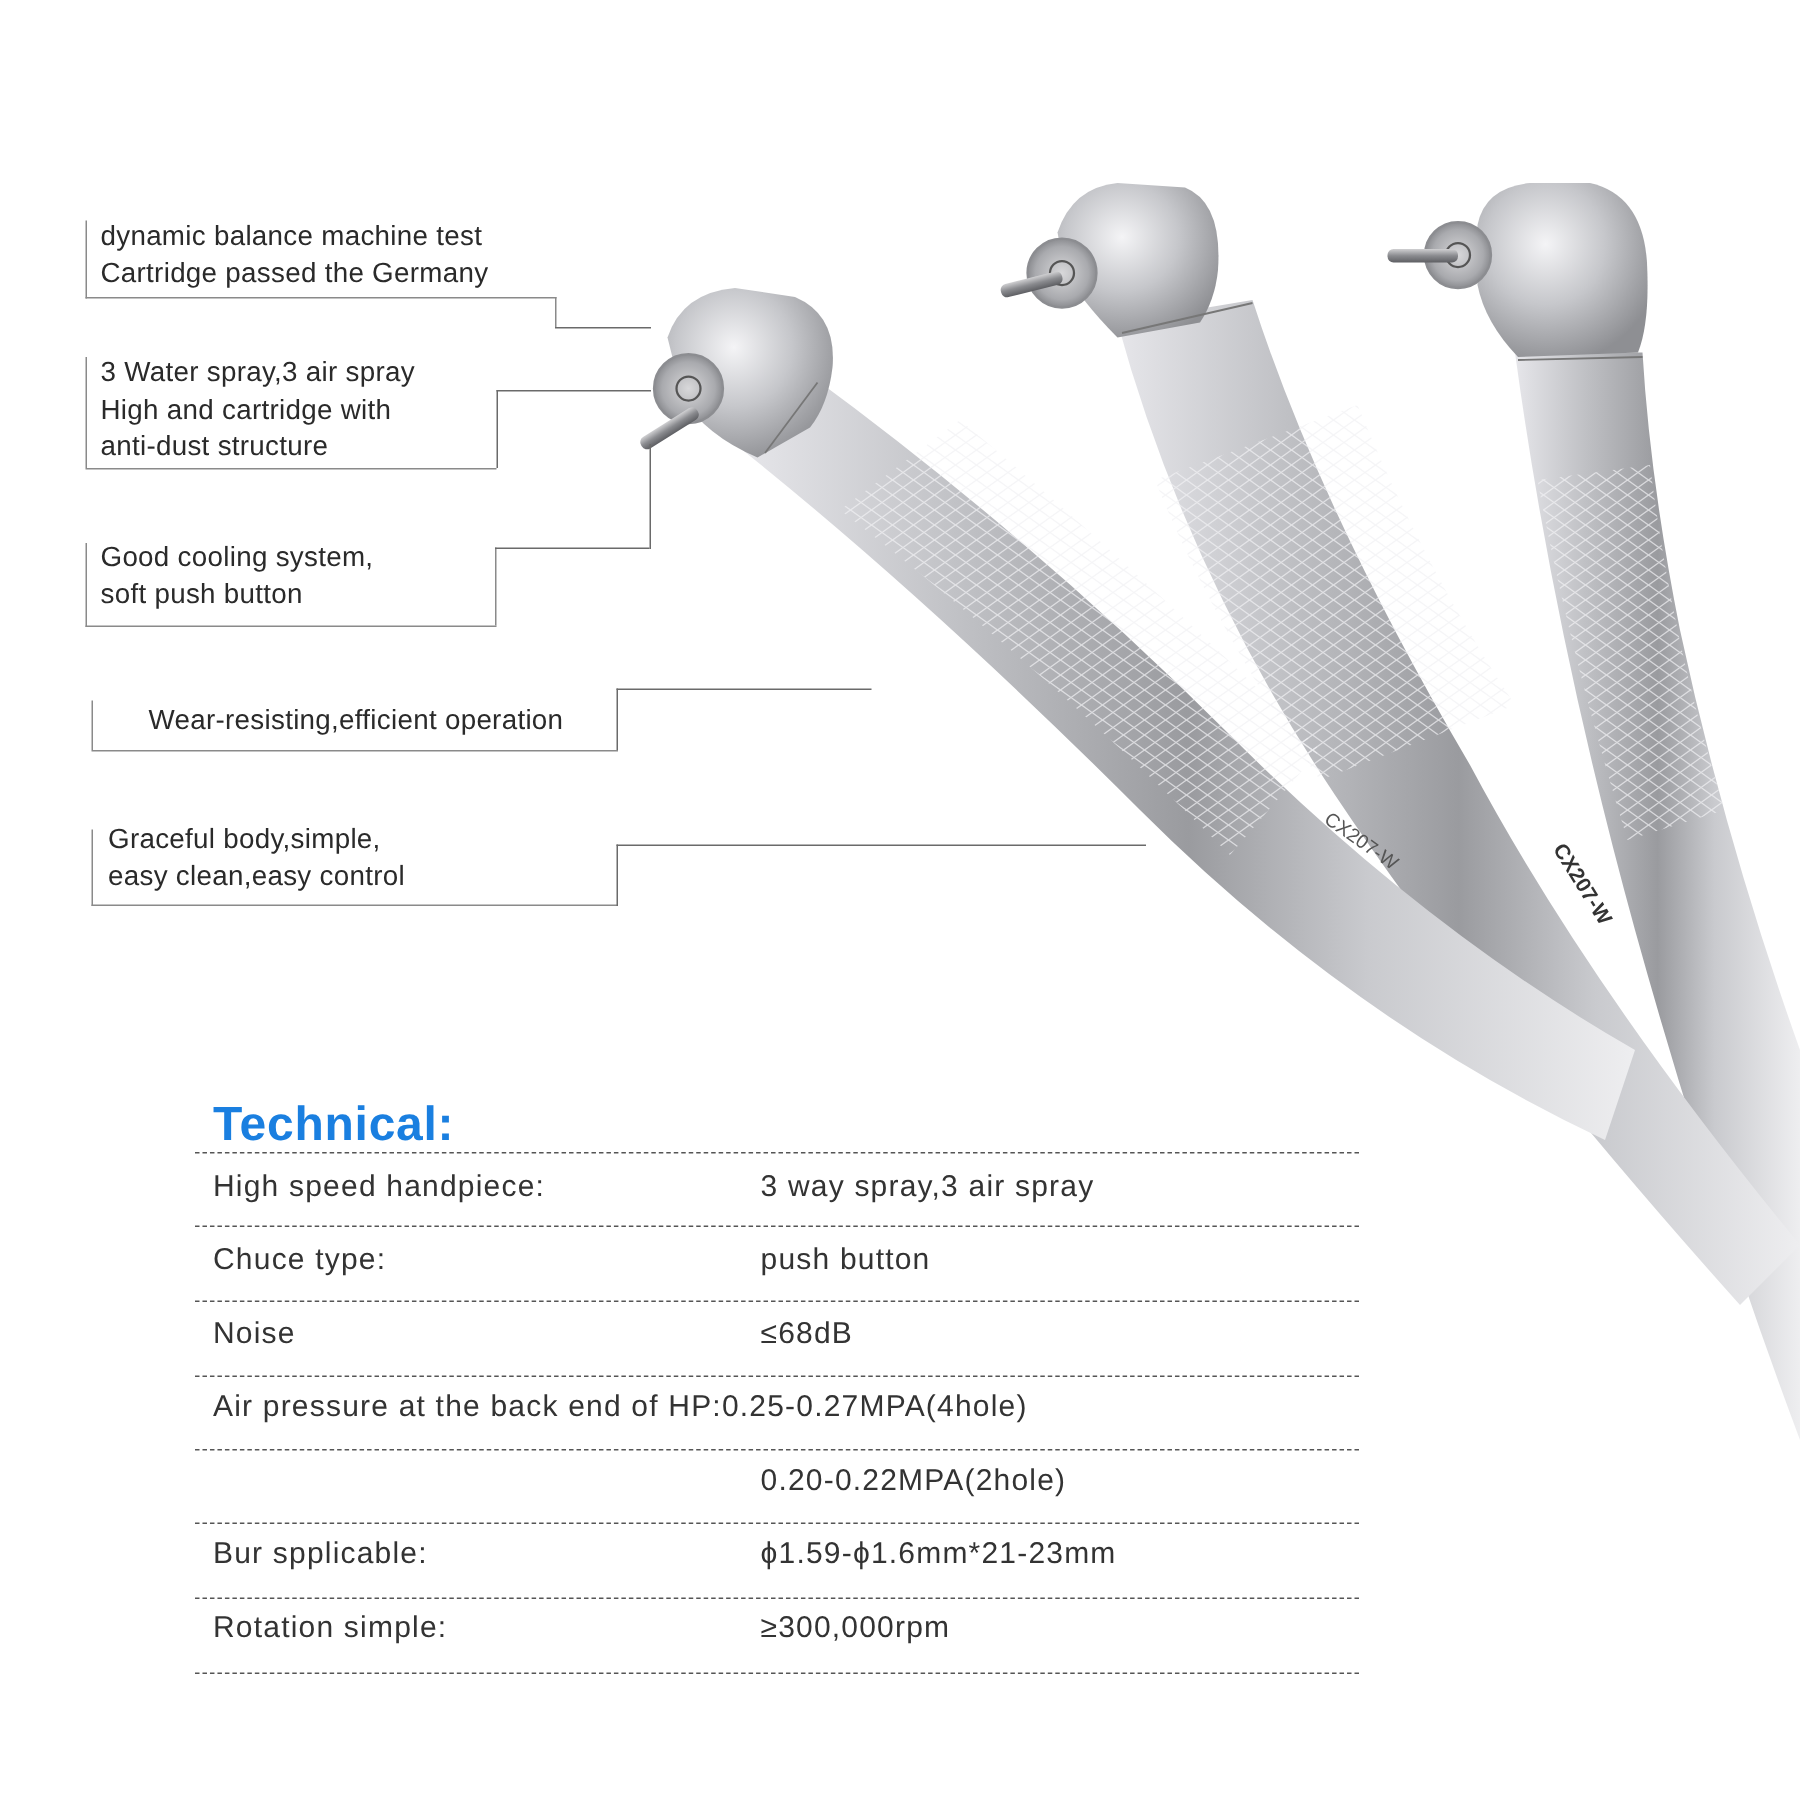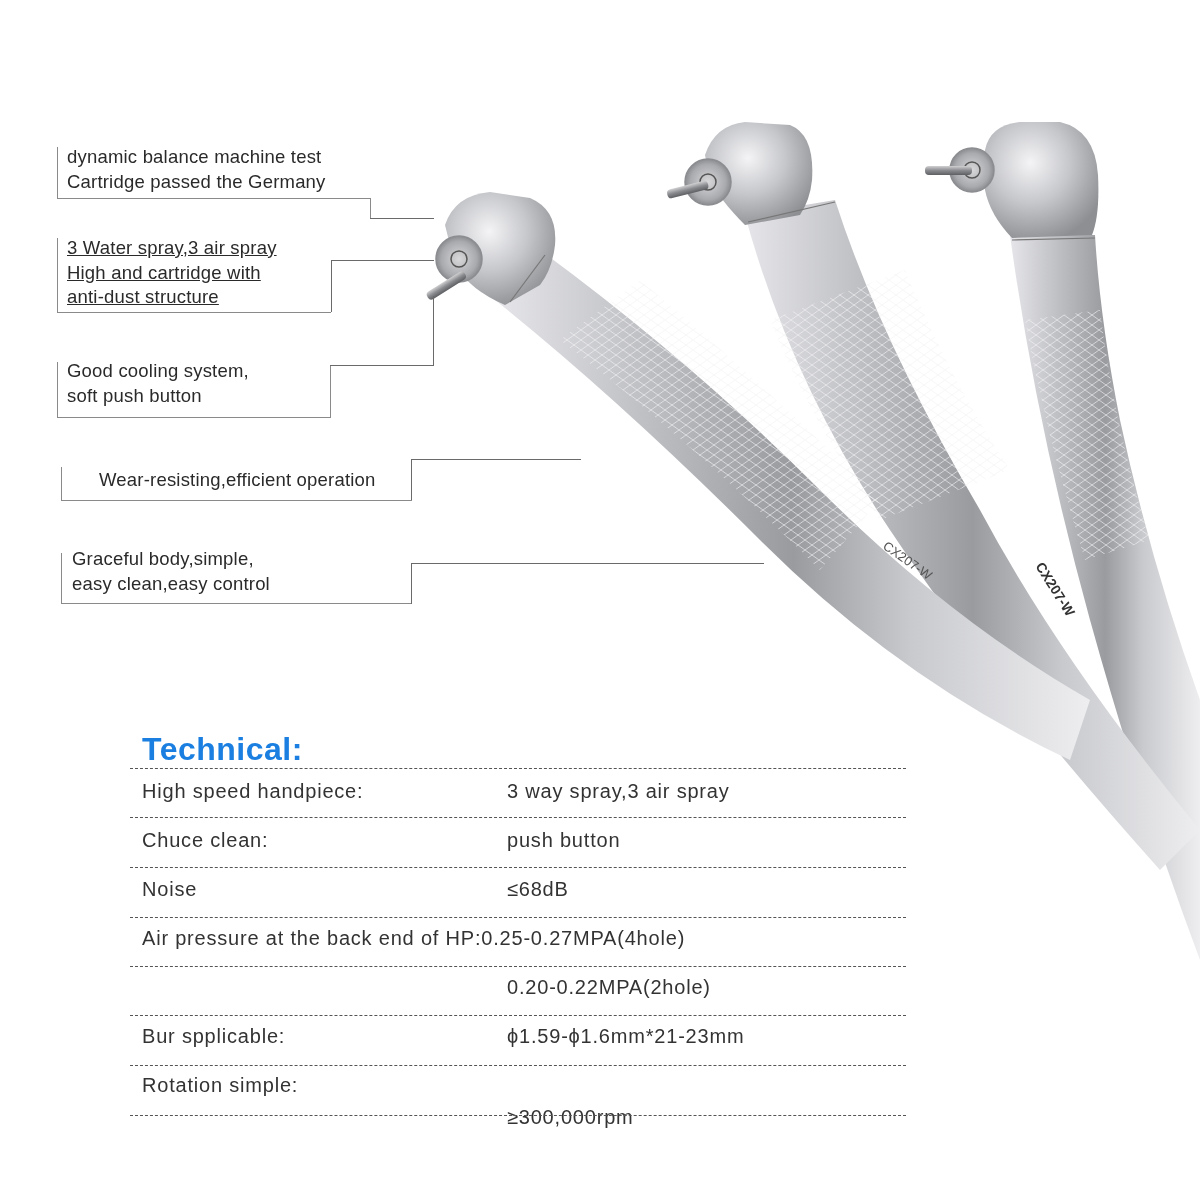--- a/index.html
+++ b/index.html
@@ -140,21 +140,21 @@
     <div>dynamic balance machine test</div>
     <div>Cartridge passed the Germany</div>
   </div>
 </div>
 
 <div>
   <div class="line vline bracket-left" style="left:57px; top:238px; height:74px;"></div>
   <div class="line hline bracket-left" style="left:57px; top:312px; width:274px;"></div>
   <div class="line vline" style="left:331px; top:260px; height:52px;"></div>
   <div class="line hline" style="left:331px; top:260px; width:103px;"></div>
-  <div class="callout-text" style="left:67px; top:236px;text-decoration:underline;">
+  <div class="callout-text" style="left:67px; top:236px;">
     <div>3 Water spray,3 air spray</div>
     <div>High and cartridge with</div>
     <div>anti-dust structure</div>
   </div>
 </div>
 
 <div>
   <div class="line vline bracket-left" style="left:57px; top:362px; height:56px;"></div>
   <div class="line hline bracket-left" style="left:57px; top:417px; width:274px;"></div>
   <div class="line vline bracket-left" style="left:330px; top:365px; height:52px;"></div>
@@ -192,21 +192,21 @@
 
   <div class="dash" style="top:768px;"></div>
 
   <div>
     <div class="row-label" style="top:780px;">High speed handpiece:</div>
     <div class="row-value" style="top:780px;">3 way spray,3 air spray</div>
   </div>
   <div class="dash" style="top:817px;"></div>
 
   <div>
-    <div class="row-label" style="top:829px;">Chuce clean:</div>
+    <div class="row-label" style="top:829px;">Chuce type:</div>
     <div class="row-value" style="top:829px;">push button</div>
   </div>
   <div class="dash" style="top:867px;"></div>
 
   <div>
     <div class="row-label" style="top:878px;">Noise</div>
     <div class="row-value" style="top:878px;">≤68dB</div>
   </div>
   <div class="dash" style="top:917px;"></div>
 
@@ -223,16 +223,16 @@
   <div class="dash" style="top:1015px;"></div>
 
   <div>
     <div class="row-label" style="top:1025px;">Bur spplicable:</div>
     <div class="row-value" style="top:1025px;">ϕ1.59-ϕ1.6mm*21-23mm</div>
   </div>
   <div class="dash" style="top:1065px;"></div>
 
   <div>
     <div class="row-label" style="top:1074px;">Rotation simple:</div>
-    <div class="row-value" style="top:1074px;margin-top:32px;">≥300,000rpm</div>
+    <div class="row-value" style="top:1074px;">≥300,000rpm</div>
   </div>
   <div class="dash" style="top:1115px;"></div>
 </div>
 
 </body></html>

